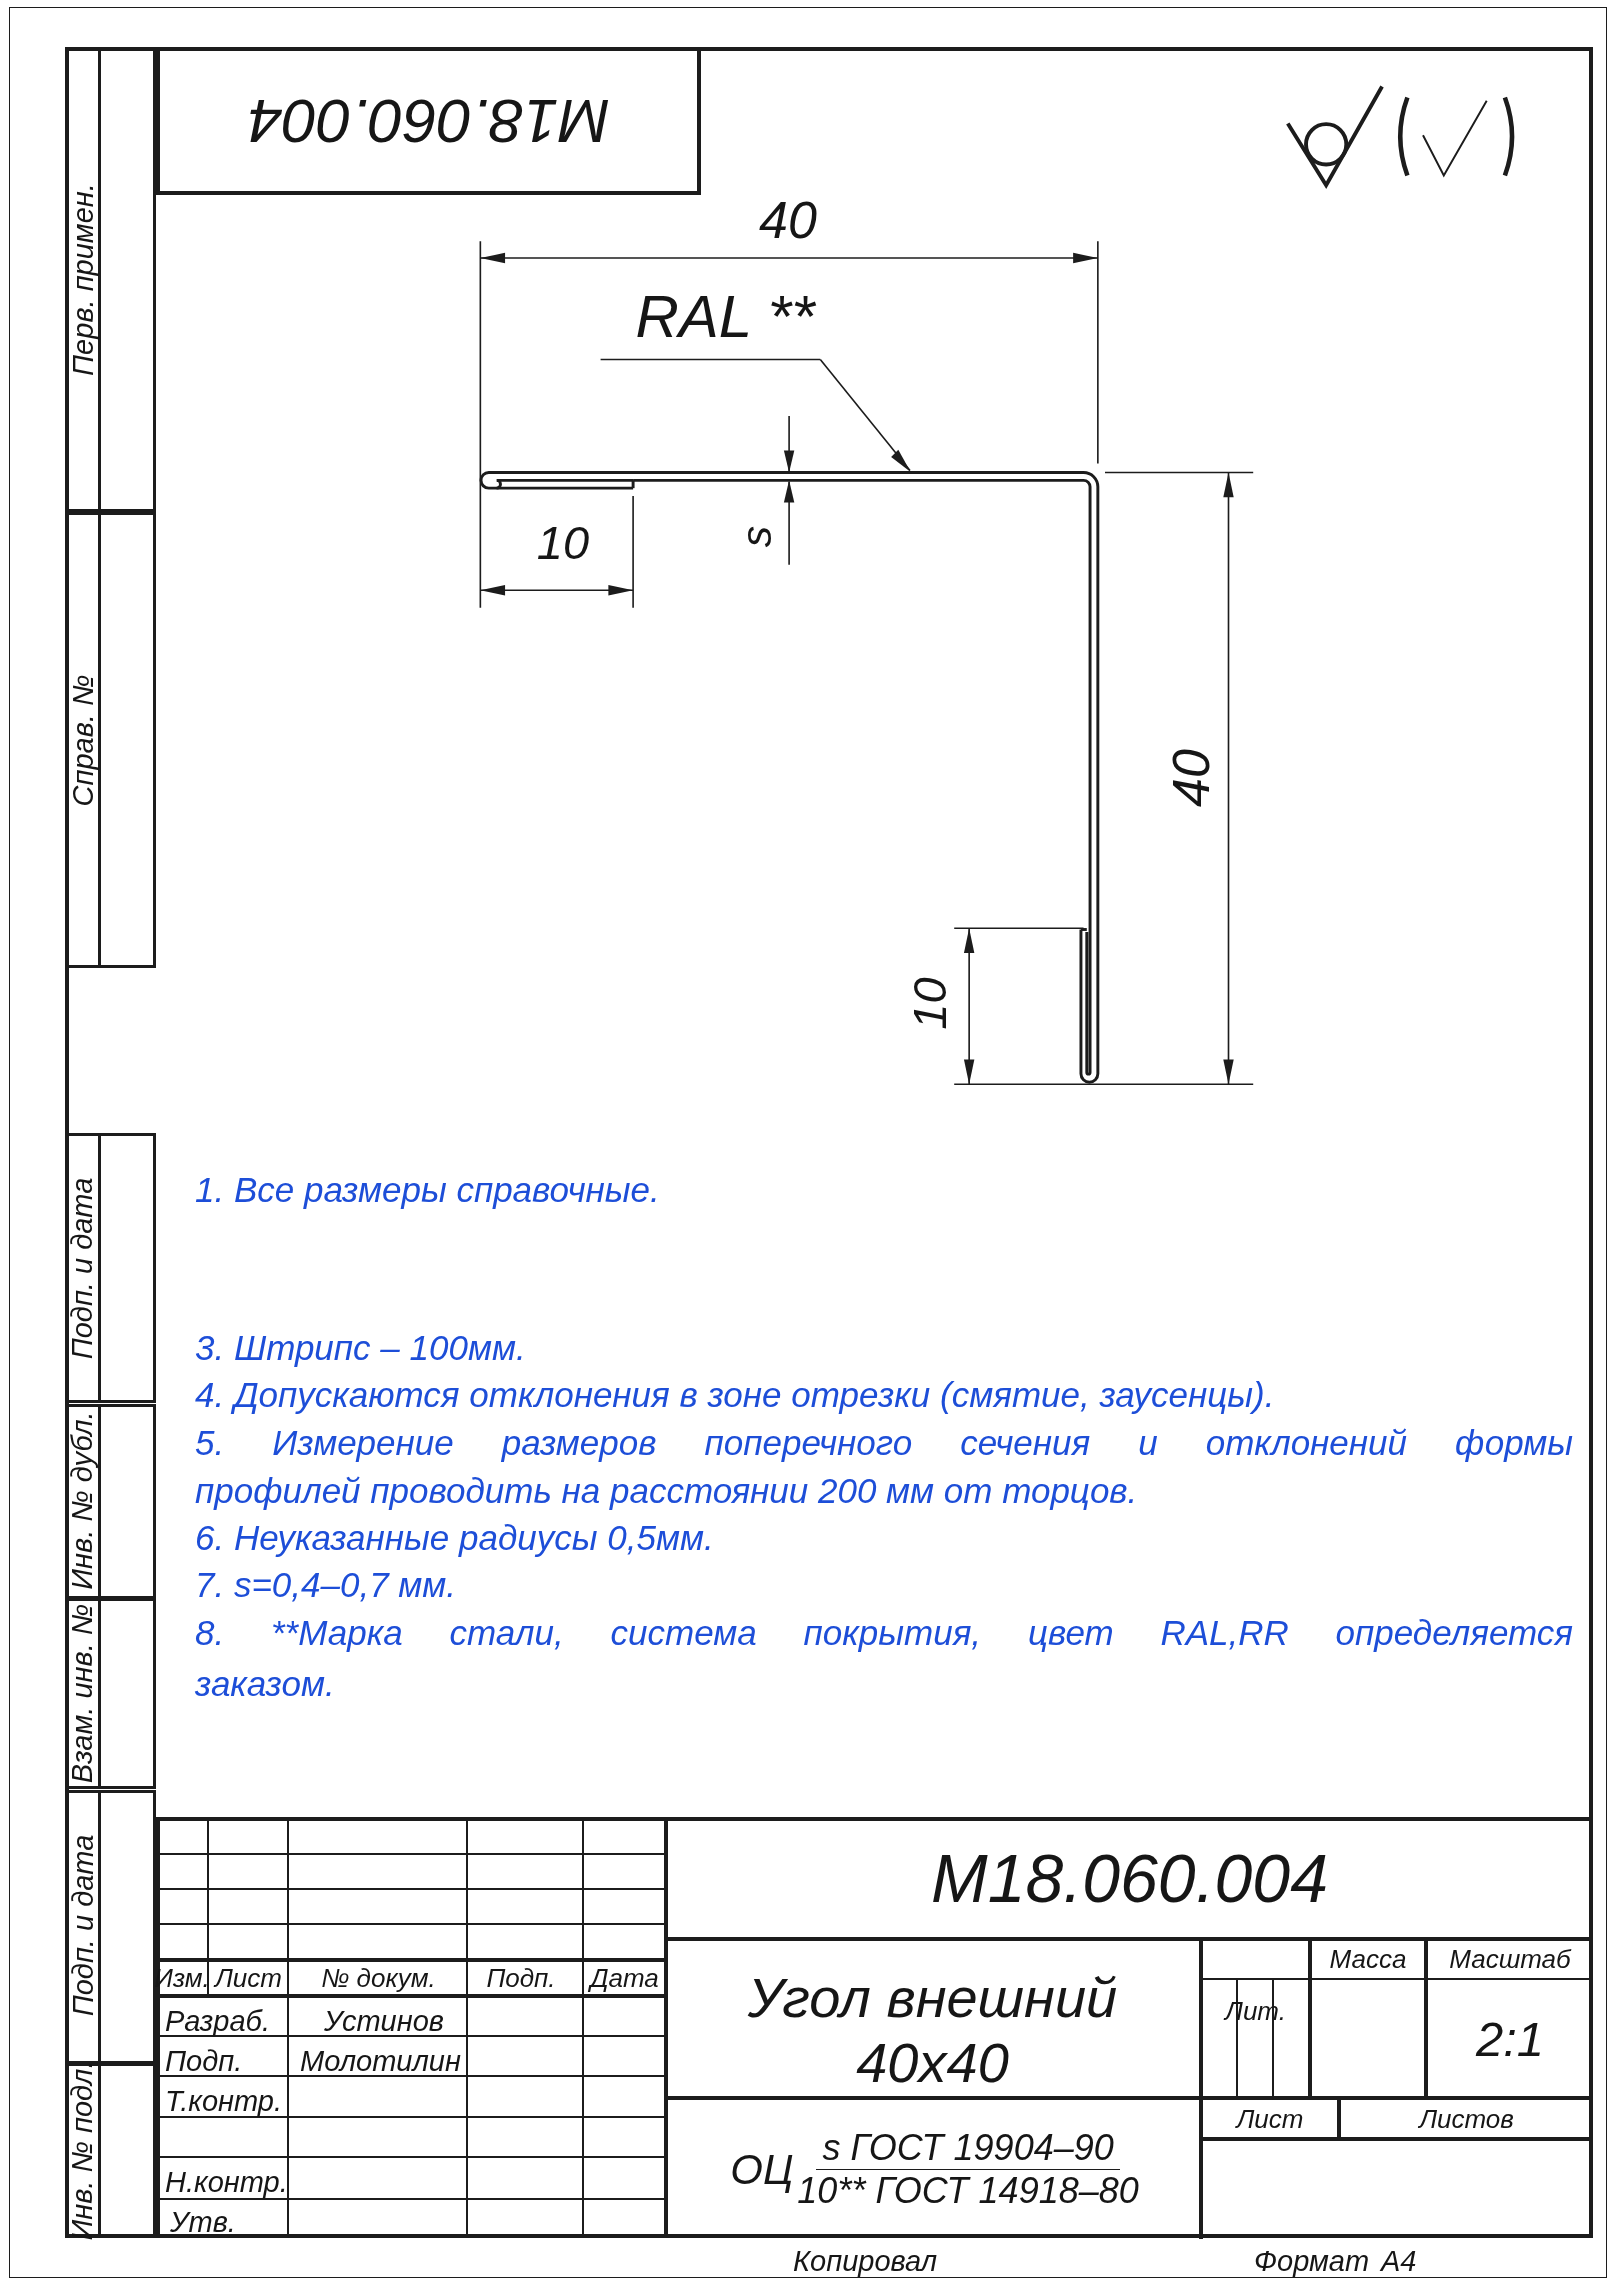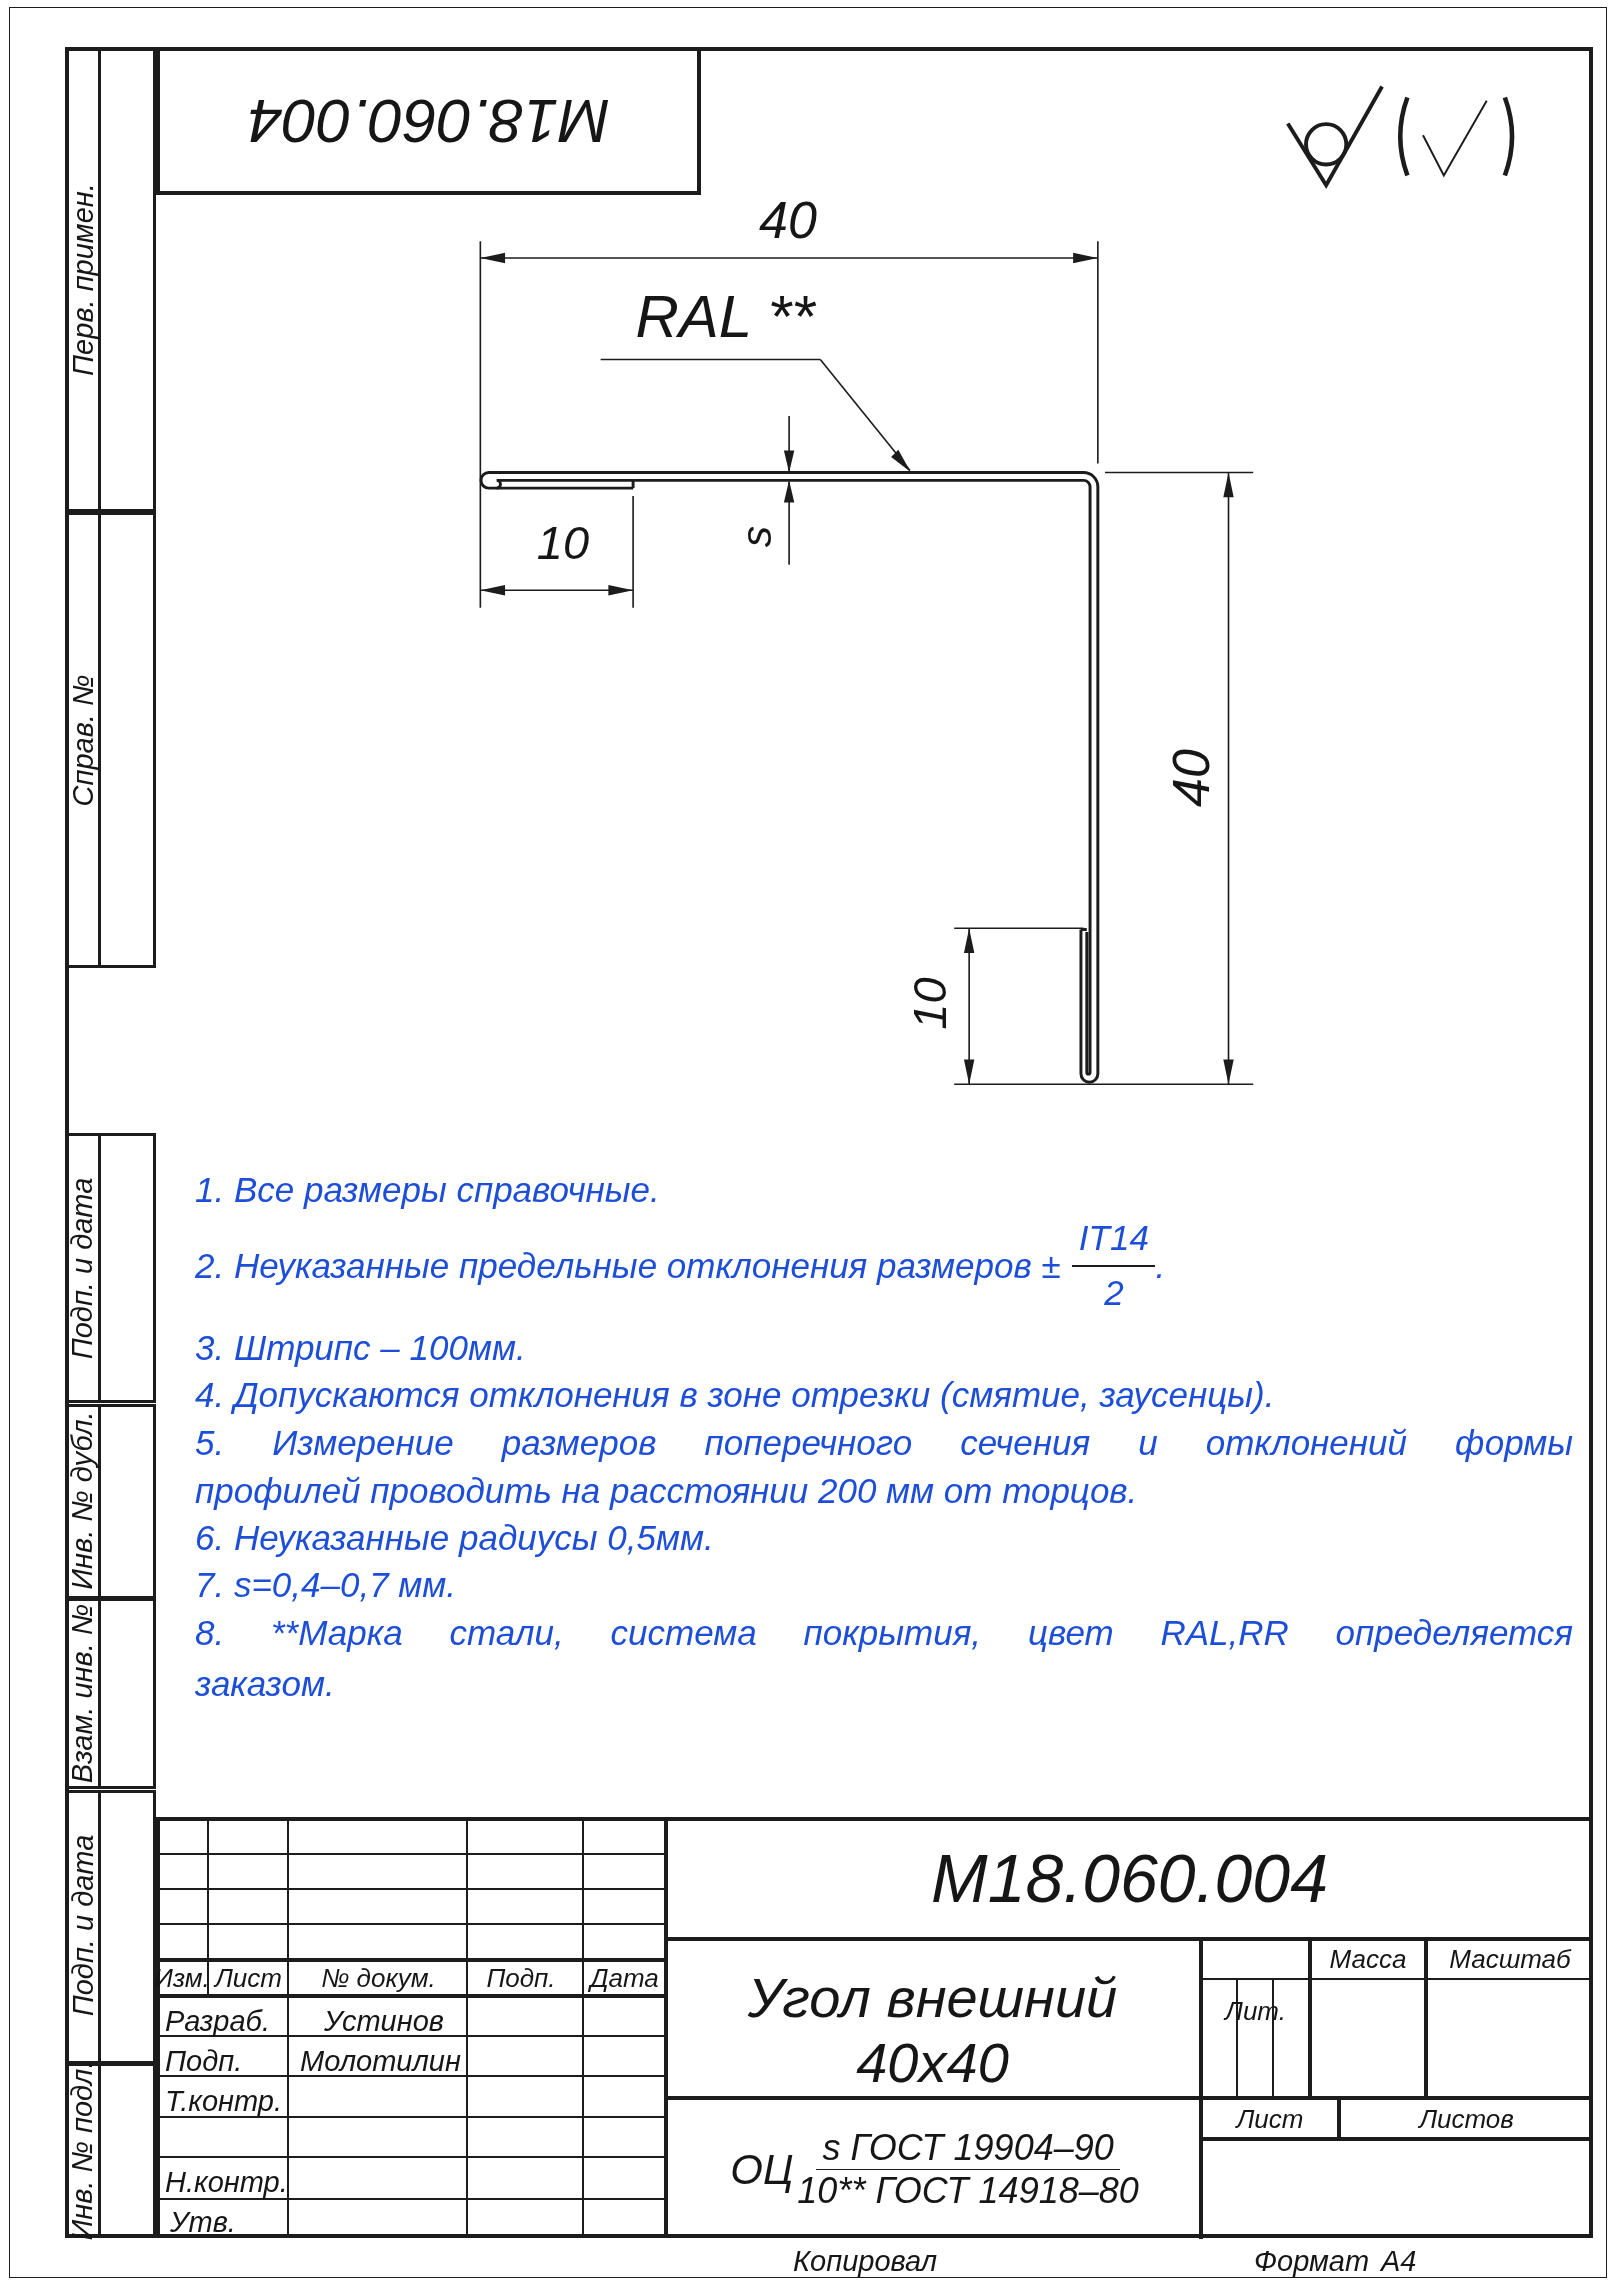--- a/index.html
+++ b/index.html
@@ -111,28 +111,20 @@
   </svg>
 
   <div class="dimtxt g" style="left:723px;top:194px;width:130px;font-size:52px;">40</div>
   <div class="dimtxt g" style="left:608px;top:287px;width:234px;font-size:60px;">RAL **</div>
   <div class="dimtxt g" style="left:498px;top:519px;width:130px;font-size:47px;">10</div>
   <div class="dimtxt g ctr rot90" style="left:724px;top:512px;width:65px;height:49px;font-size:43px;">s</div>
   <div class="dimtxt g ctr rot90" style="left:1126px;top:752px;width:130px;height:52px;font-size:52px;">40</div>
   <div class="dimtxt g ctr rot90" style="left:864px;top:979px;width:130px;height:49px;font-size:47px;">10</div>
 
   <div class="note" style="top:1166px;">1.  Все размеры справочные.</div>
-  <div class="note" style="top:1214px;display:flex;align-items:center;">
-    <span>2.  Неуказанные предельные отклонения размеров ±</span>
-    <span class="frac" style="margin-left:11.7px;">
-      <span class="fnum">IT14</span>
-      <span class="fden">2</span>
-    </span>
-    <span>.</span>
-  </div>
   <div class="note" style="top:1324px;">3.  Штрипс – 100мм.</div>
   <div class="note" style="top:1371px;">4.  Допускаются отклонения в зоне отрезки (смятие, заусенцы).</div>
   <div class="note jfull" style="top:1419px;">5.  Измерение размеров поперечного сечения и отклонений формы</div>
   <div class="note" style="top:1467px;">профилей проводить на расстоянии 200 мм от торцов.</div>
   <div class="note" style="top:1514px;">6.  Неуказанные радиусы 0,5мм.</div>
   <div class="note" style="top:1561px;">7.  s=0,4–0,7 мм.</div>
   <div class="note jfull" style="top:1609px;">8.  **Марка стали, система покрытия, цвет RAL,RR определяется</div>
   <div class="note" style="top:1660px;">заказом.</div>
 
   <div class="ln" style="left:156px;top:1817px;width:1437px;height:3.9px;"></div>
@@ -178,20 +170,21 @@
   <div class="abs g" style="left:165px;top:2168px;font-size:29px;">Н.контр.</div>
   <div class="abs g" style="left:170px;top:2208px;font-size:29px;">Утв.</div>
 
   <div class="abs ctr g" style="left:666px;top:1819px;width:927px;height:118px;font-size:68px;">М18.060.004</div>
   <div class="abs ctr g" style="left:666px;top:1969px;width:533px;height:58px;font-size:56px;">Угол внешний</div>
   <div class="abs ctr g" style="left:666px;top:2034px;width:533px;height:58px;font-size:56px;">40x40</div>
 
   <div class="abs ctr g" style="left:1201px;top:1992px;width:109px;height:38px;font-size:26px;">Лит.</div>
   <div class="abs ctr g" style="left:1310px;top:1940px;width:116px;height:38px;font-size:26px;">Масса</div>
   <div class="abs ctr g" style="left:1426px;top:1940px;width:168px;height:38px;font-size:26px;">Масштаб</div>
+  <div class="abs ctr g" style="left:1426px;top:1980px;width:168px;height:118px;font-size:49px;">2:1</div>
 
   <div class="abs ctr g" style="left:1201px;top:2098px;width:138px;height:41px;font-size:26px;">Лист</div>
   <div class="abs ctr g" style="left:1339px;top:2098px;width:255px;height:41px;font-size:26px;">Листов</div>
 
   <div class="abs ctr" style="left:673px;top:2105px;width:523px;height:129px;">
     <span class="g" style="font-size:42px;margin-right:3.9px;">ОЦ</span>
     <span class="frac g" style="font-size:36px;">
       <span class="fnum" style="border-bottom-width:1.9px;">s ГОСТ 19904–90</span>
       <span class="fden">10** ГОСТ 14918–80</span>
     </span>

